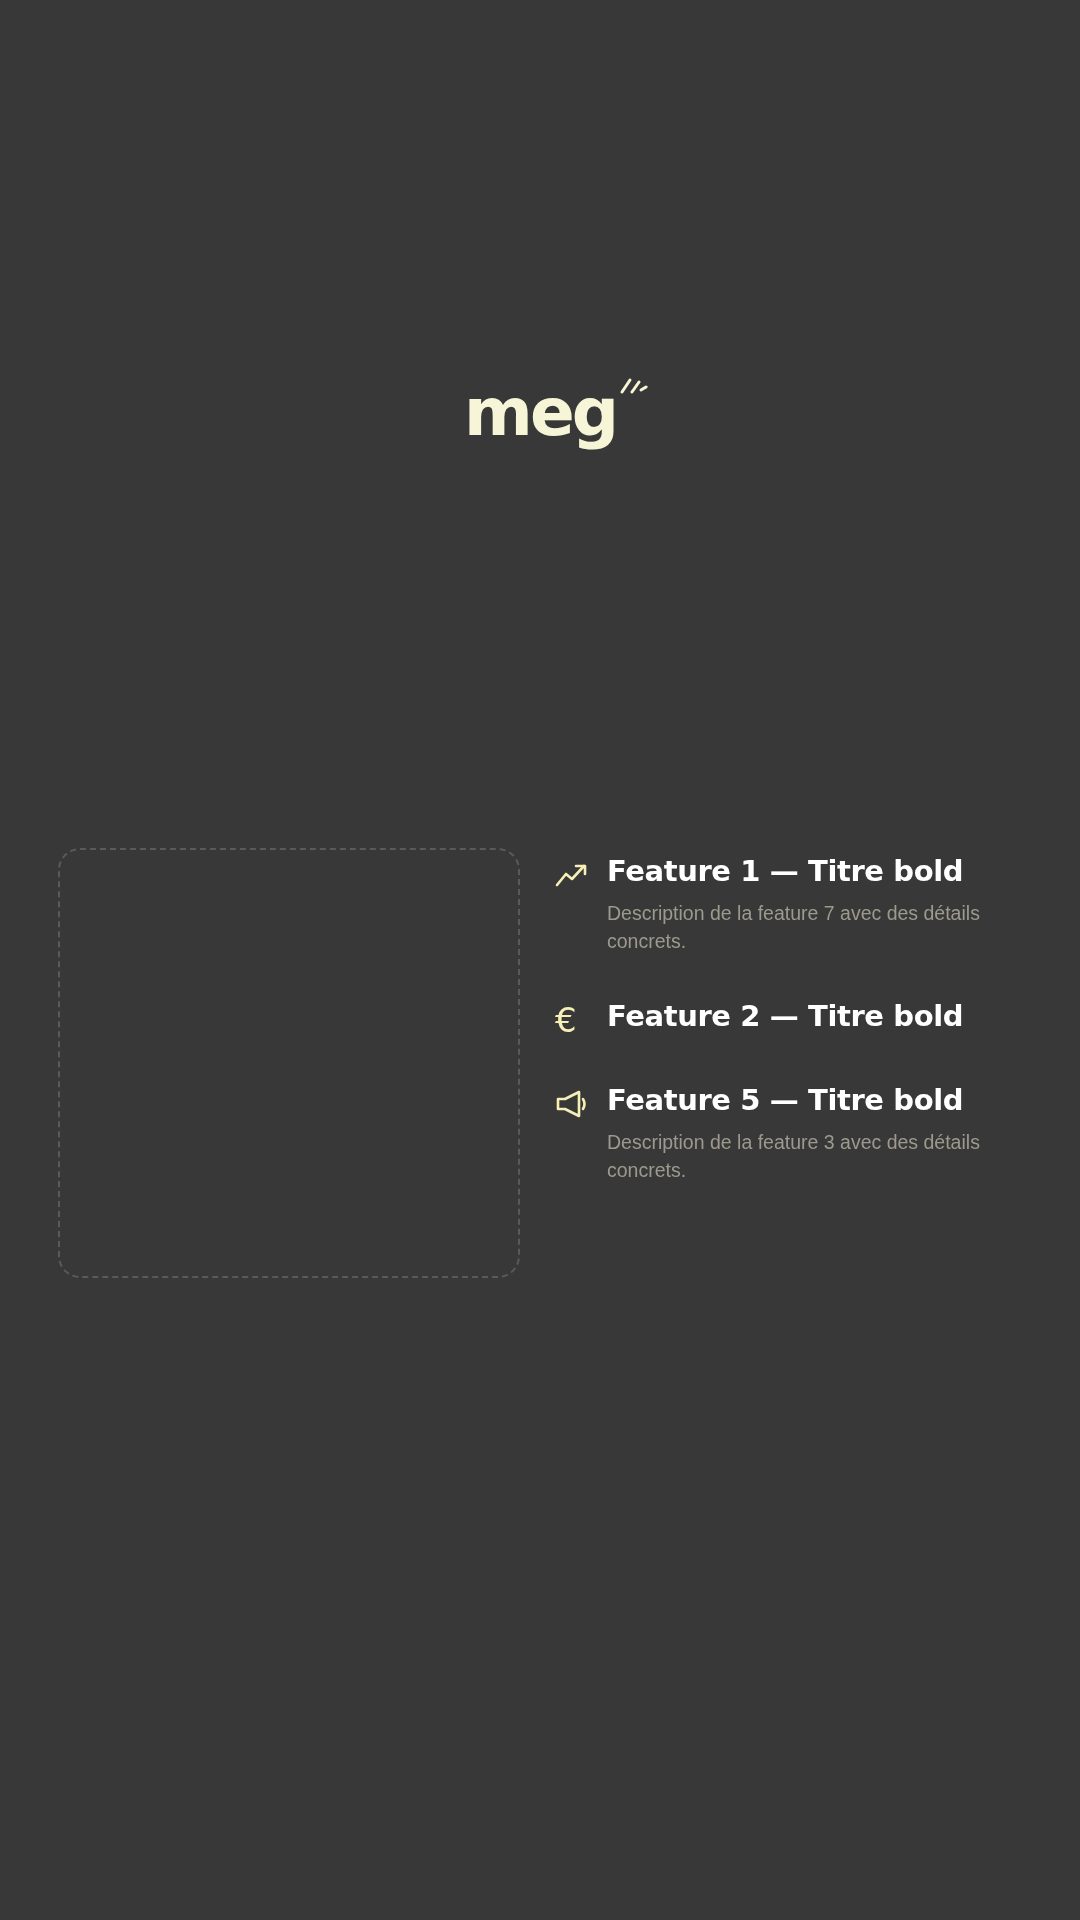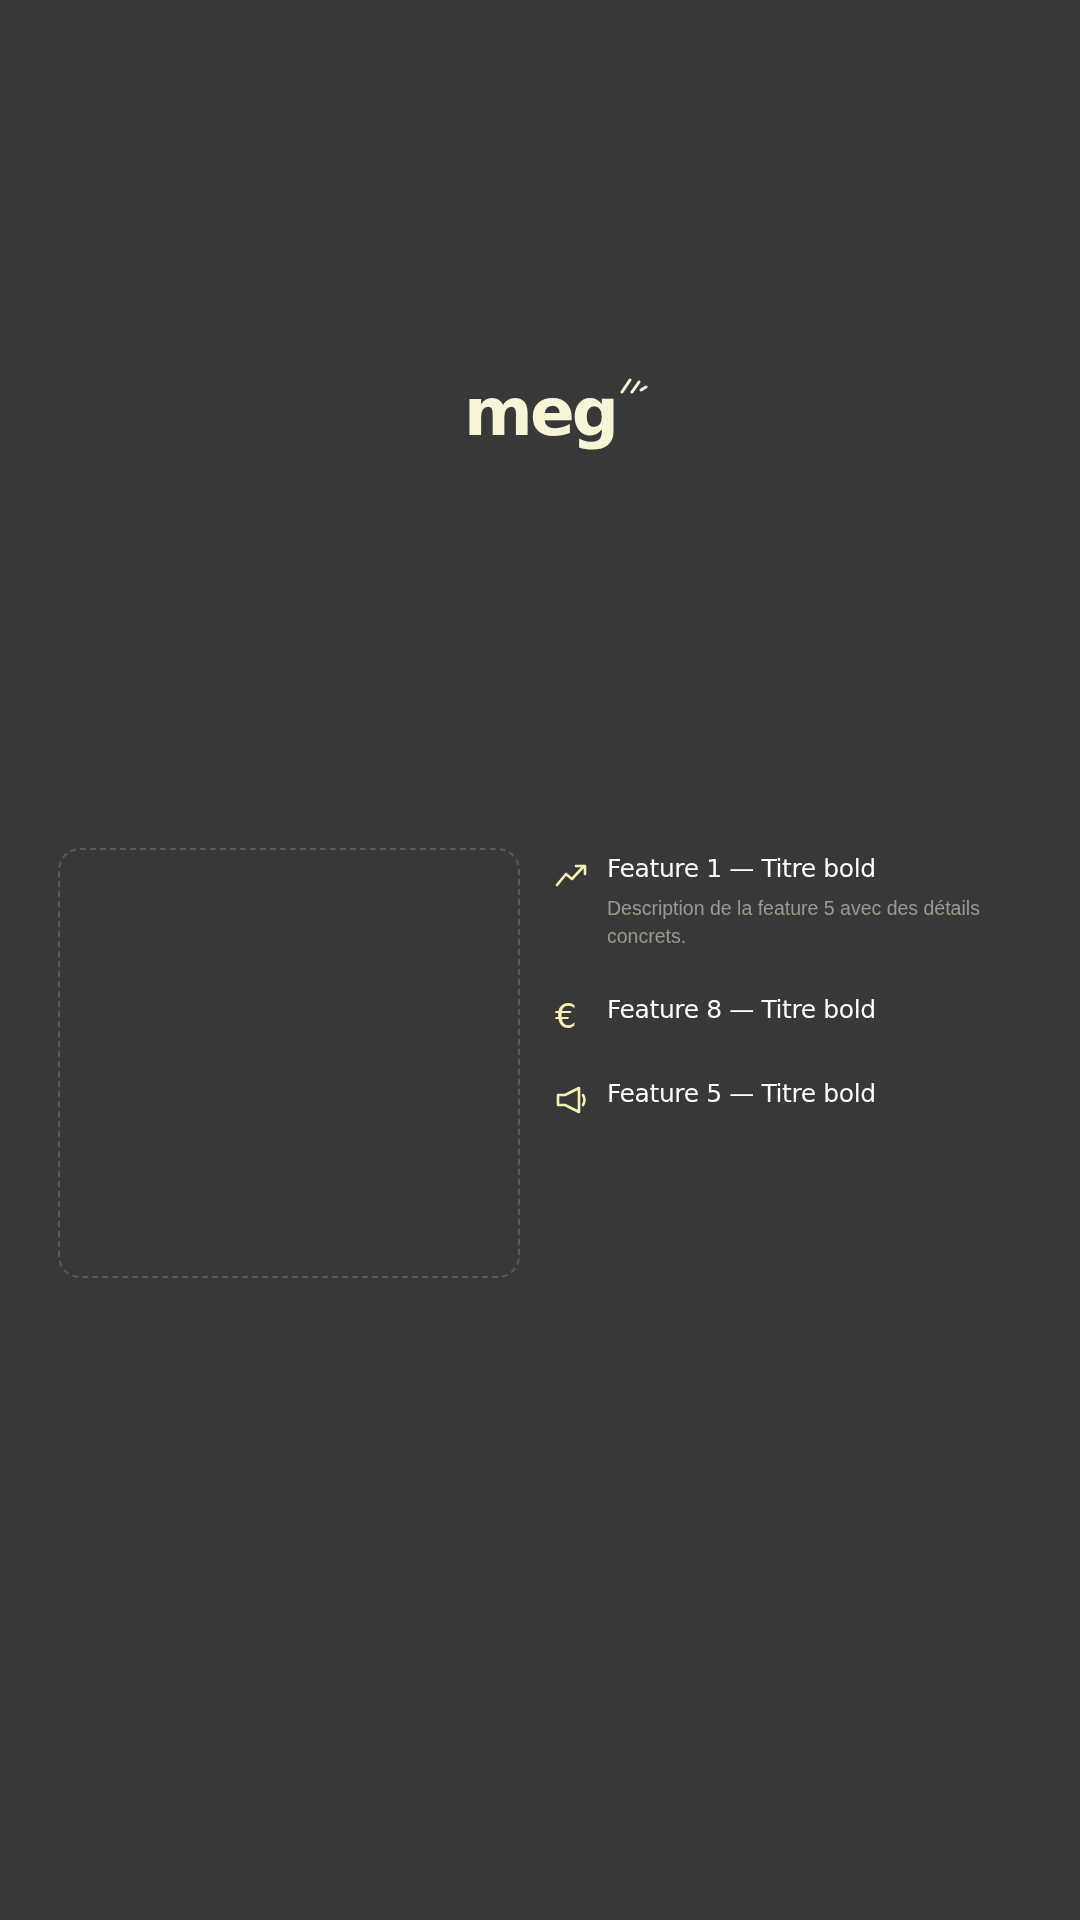--- a/index.html
+++ b/index.html
@@ -129,22 +129,22 @@
   }
   .f-icon.euro {
     font-family: "DejaVu Sans", sans-serif;
     font-size: 34px;
     line-height: 1;
     font-weight: 400;
   }
   .f-text { flex: 1; }
   .f-title {
     font-family: "DejaVu Sans", sans-serif;
-    font-weight: 400;
-    font-size: 25px;
+    font-weight: 700;
+    font-size: 29px;
     letter-spacing: -0.4px;
     color: #FFFFFF;
     line-height: 1.2;
   }
   .f-desc {
     margin-top: 10px;
     font-family: "Liberation Sans", sans-serif;
     font-size: 19.5px;
     line-height: 1.45;
     color: #9C9A8E;
@@ -179,39 +179,40 @@
 
       <div class="feature f1">
         <div class="f-icon">
           <svg width="34" height="26" viewBox="0 0 34 26">
             <polyline points="2,23 11,12 17,17 29,4" fill="none" stroke="#F7F0B6" stroke-width="2.6" stroke-linecap="round" stroke-linejoin="round"></polyline>
             <polyline points="21,4 30,4 30,12" fill="none" stroke="#F7F0B6" stroke-width="2.6" stroke-linecap="round" stroke-linejoin="round"></polyline>
           </svg>
         </div>
         <div class="f-text">
           <div class="f-title">Feature 1 — Titre bold</div>
-          <div class="f-desc">Description de la feature 5 avec des détails concrets.</div>
+          <div class="f-desc">Description de la feature 7 avec des détails concrets.</div>
         </div>
       </div>
 
       <div class="feature f2">
         <div class="f-icon euro">€</div>
         <div class="f-text">
-          <div class="f-title">Feature 8 — Titre bold</div>
+          <div class="f-title">Feature 2 — Titre bold</div>
         </div>
       </div>
 
       <div class="feature f3">
         <div class="f-icon">
           <svg width="34" height="28" viewBox="0 0 34 28">
             <path d="M3 9 L3 19 L10 19 L24 26 L24 2 L10 9 Z" fill="none" stroke="#F7F0B6" stroke-width="2.6" stroke-linejoin="round" stroke-linecap="round"></path>
             <path d="M28 9 Q31 14 28 19" fill="none" stroke="#F7F0B6" stroke-width="2.6" stroke-linecap="round"></path>
           </svg>
         </div>
         <div class="f-text">
           <div class="f-title">Feature 5 — Titre bold</div>
+          <div class="f-desc">Description de la feature 3 avec des détails concrets.</div>
         </div>
       </div>
 
     </div>
   </div>
 
 </div>
 
 </body></html>

